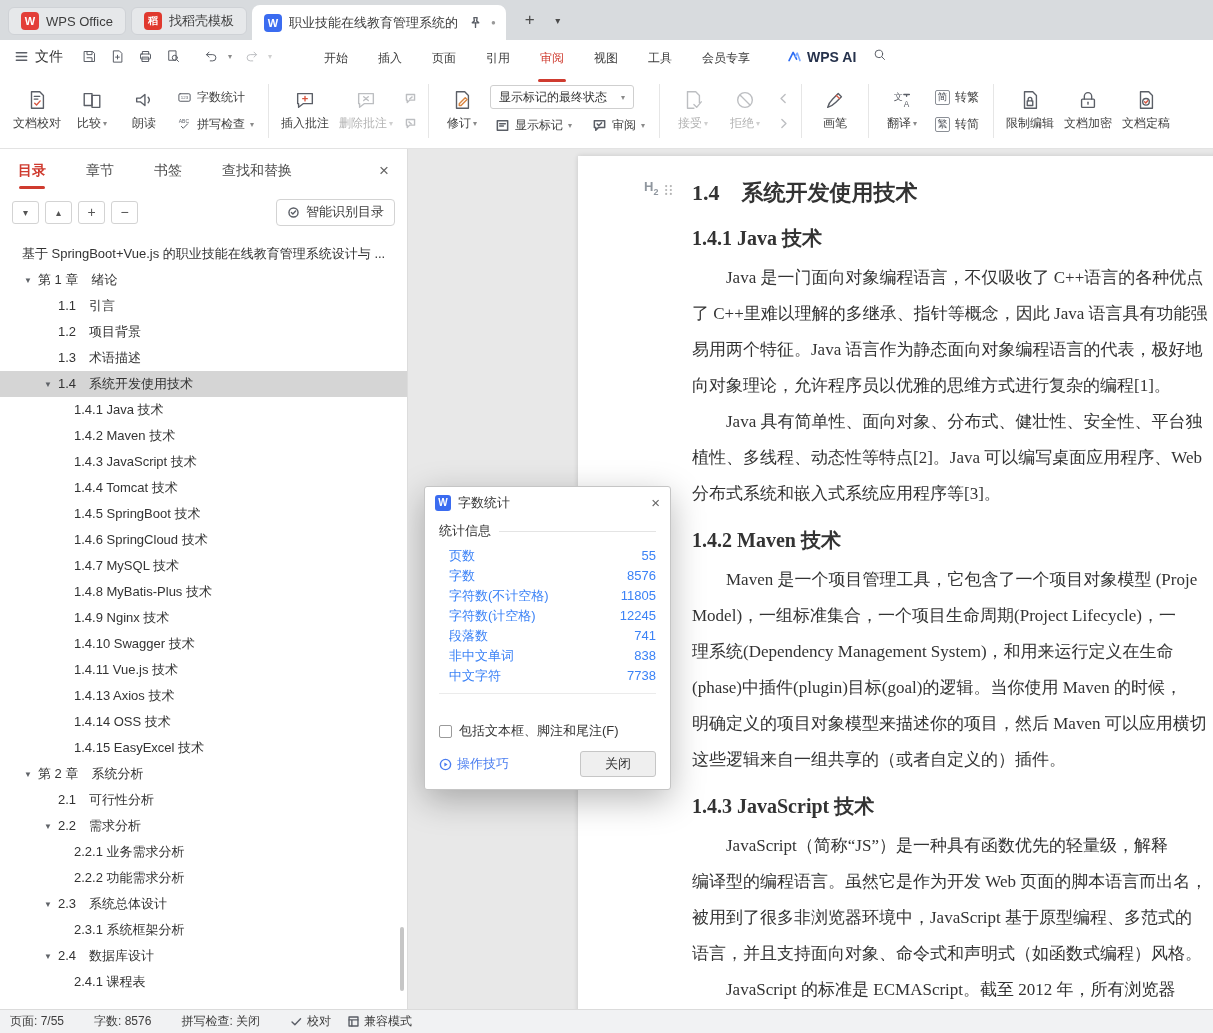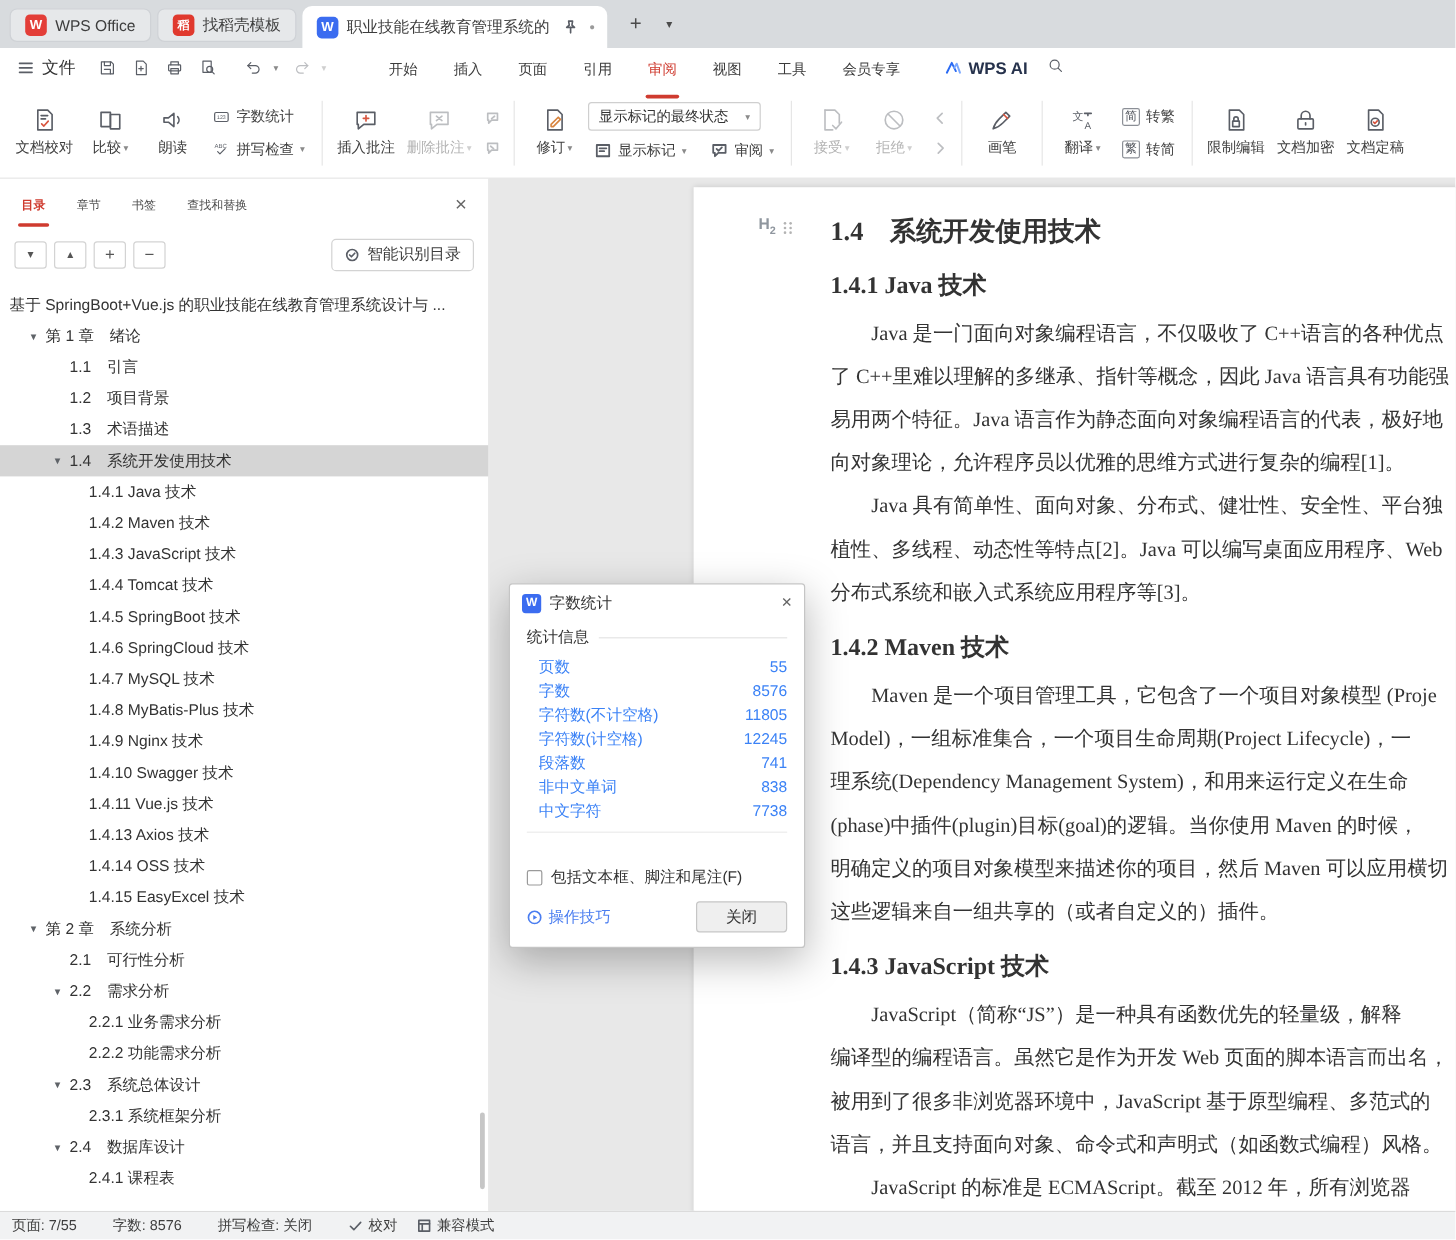--- a/index.html
+++ b/index.html
@@ -50,55 +50,55 @@
            padding:0 8px; font-size:12px; color:#333; cursor:pointer; background:#fff; }
   .vdiv { width:1px; height:54px; background:#e6e6e6; margin:0 7px; flex:none; }
   .tinycol { display:flex; flex-direction:column; gap:4px; margin-left:1px; }
   .tinybtn { width:22px; height:21px; display:flex; align-items:center; justify-content:center; background:none; border:none; }
   .charbox { width:15px; height:15px; border:1px solid #8b8f96; border-radius:2px; font-size:10px; color:#4c5058;
              display:flex; align-items:center; justify-content:center; flex:none; }
 
   
   .main { flex:1; display:flex; min-height:0; }
   .sidebar { width:408px; flex:none; background:#fff; border-right:1px solid #dcdcdc; display:flex; flex-direction:column; position:relative; }
-  .sb-header { height:44px; display:flex; align-items:center; gap:26px; padding:0 18px; font-size:10px; color:#4d4d4d; flex:none; }
+  .sb-header { height:44px; display:flex; align-items:center; gap:40px; padding:0 18px; font-size:14px; color:#4d4d4d; flex:none; }
   .sb-tab { position:relative; cursor:pointer; height:44px; display:flex; align-items:center; }
   .sb-tab.active { color:#cf3b2f; font-weight:700; }
   .sb-tab.active::after { content:''; position:absolute; bottom:4px; left:50%; transform:translateX(-50%); width:26px; height:3px;
                           background:#cf3b2f; border-radius:2px; }
   .sb-close { margin-left:auto; font-size:17px; color:#666; cursor:pointer; }
   .sb-controls { height:38px; display:flex; align-items:center; gap:6px; padding:0 12px; flex:none; }
   .sq-btn { width:27px; height:23px; border:1px solid #d3d3d3; border-radius:3px; background:#fff; color:#555; font-size:10px;
             display:flex; align-items:center; justify-content:center; cursor:pointer; }
   .sq-btn.plusminus { font-size:14px; }
   .smart-btn { margin-left:auto; height:27px; border:1px solid #d3d3d3; border-radius:4px; background:#fff; display:flex; align-items:center;
                gap:6px; padding:0 10px; font-size:13px; color:#3d3d3d; cursor:pointer; font-family:inherit; }
   .sb-tree { flex:1; overflow:hidden; padding-top:10px; font-size:13px; color:#333; }
   .outline-item { height:26px; display:flex; align-items:center; white-space:nowrap; overflow:hidden; padding-right:10px; cursor:pointer; }
   .outline-item .tri { display:none; width:14px; flex:none; font-size:8px; color:#5f6368; }
   .outline-item.arrow .tri { display:inline-block; }
   .ol-label { overflow:hidden; text-overflow:ellipsis; }
-  .lvl0 { padding-left:8px; }
+  .lvl0 { padding-left:22px; }
   .lvl1 { padding-left:24px; }
   .lvl2 { padding-left:58px; }
   .lvl2.arrow { padding-left:44px; }
   .lvl3 { padding-left:74px; }
   .sel { background:#d5d5d5; }
   .sb-thumb { position:absolute; right:3px; bottom:18px; width:4px; height:64px; border-radius:2px; background:#c6c6c6; }
 
   
   .docarea { flex:1; position:relative; background:#e8e8e8; overflow:hidden; }
   .page { position:absolute; left:170px; top:7px; width:880px; height:1500px; background:#fff;
           box-shadow:0 0 5px rgba(0,0,0,.14); padding:16px 40px 0 114px; }
   .doc-block { font-family:"Liberation Serif","DejaVu Serif",serif; white-space:nowrap; }
   .doc-block.h2 { font-size:22px; line-height:30px; font-weight:700; margin:6px 0 16px; }
   .doc-block.h3 { font-size:20px; line-height:28px; font-weight:700; margin:14px 0 8px; }
   .doc-block.line { font-size:17px; line-height:36px; }
   .doc-block.ind { text-indent:34px; }
-  .h2-marker { position:absolute; left:224px; top:30px; display:flex; align-items:flex-end; gap:5px; color:#8f969e; }
+  .h2-marker { position:absolute; left:236px; top:30px; display:flex; align-items:flex-end; gap:5px; color:#8f969e; }
   .h2-tag { font-size:13px; font-weight:600; }
   .h2-tag sub { font-size:9px; }
 
   
   .dialog { position:absolute; left:16px; top:337px; width:247px; background:#fff; border:1px solid #c5c5c5; border-radius:3px;
             box-shadow:0 10px 34px rgba(0,0,0,.28); font-size:13px; z-index:5; }
   .dlg-title { height:31px; display:flex; align-items:center; gap:7px; padding:0 10px; cursor:default; }
   .dlg-logo { width:16px; height:16px; border-radius:3px; background:#3b6cf0; color:#fff; font-size:10px; font-weight:bold;
               display:flex; align-items:center; justify-content:center; }
   .dlg-close { margin-left:auto; color:#666; font-size:15px; cursor:pointer; }

